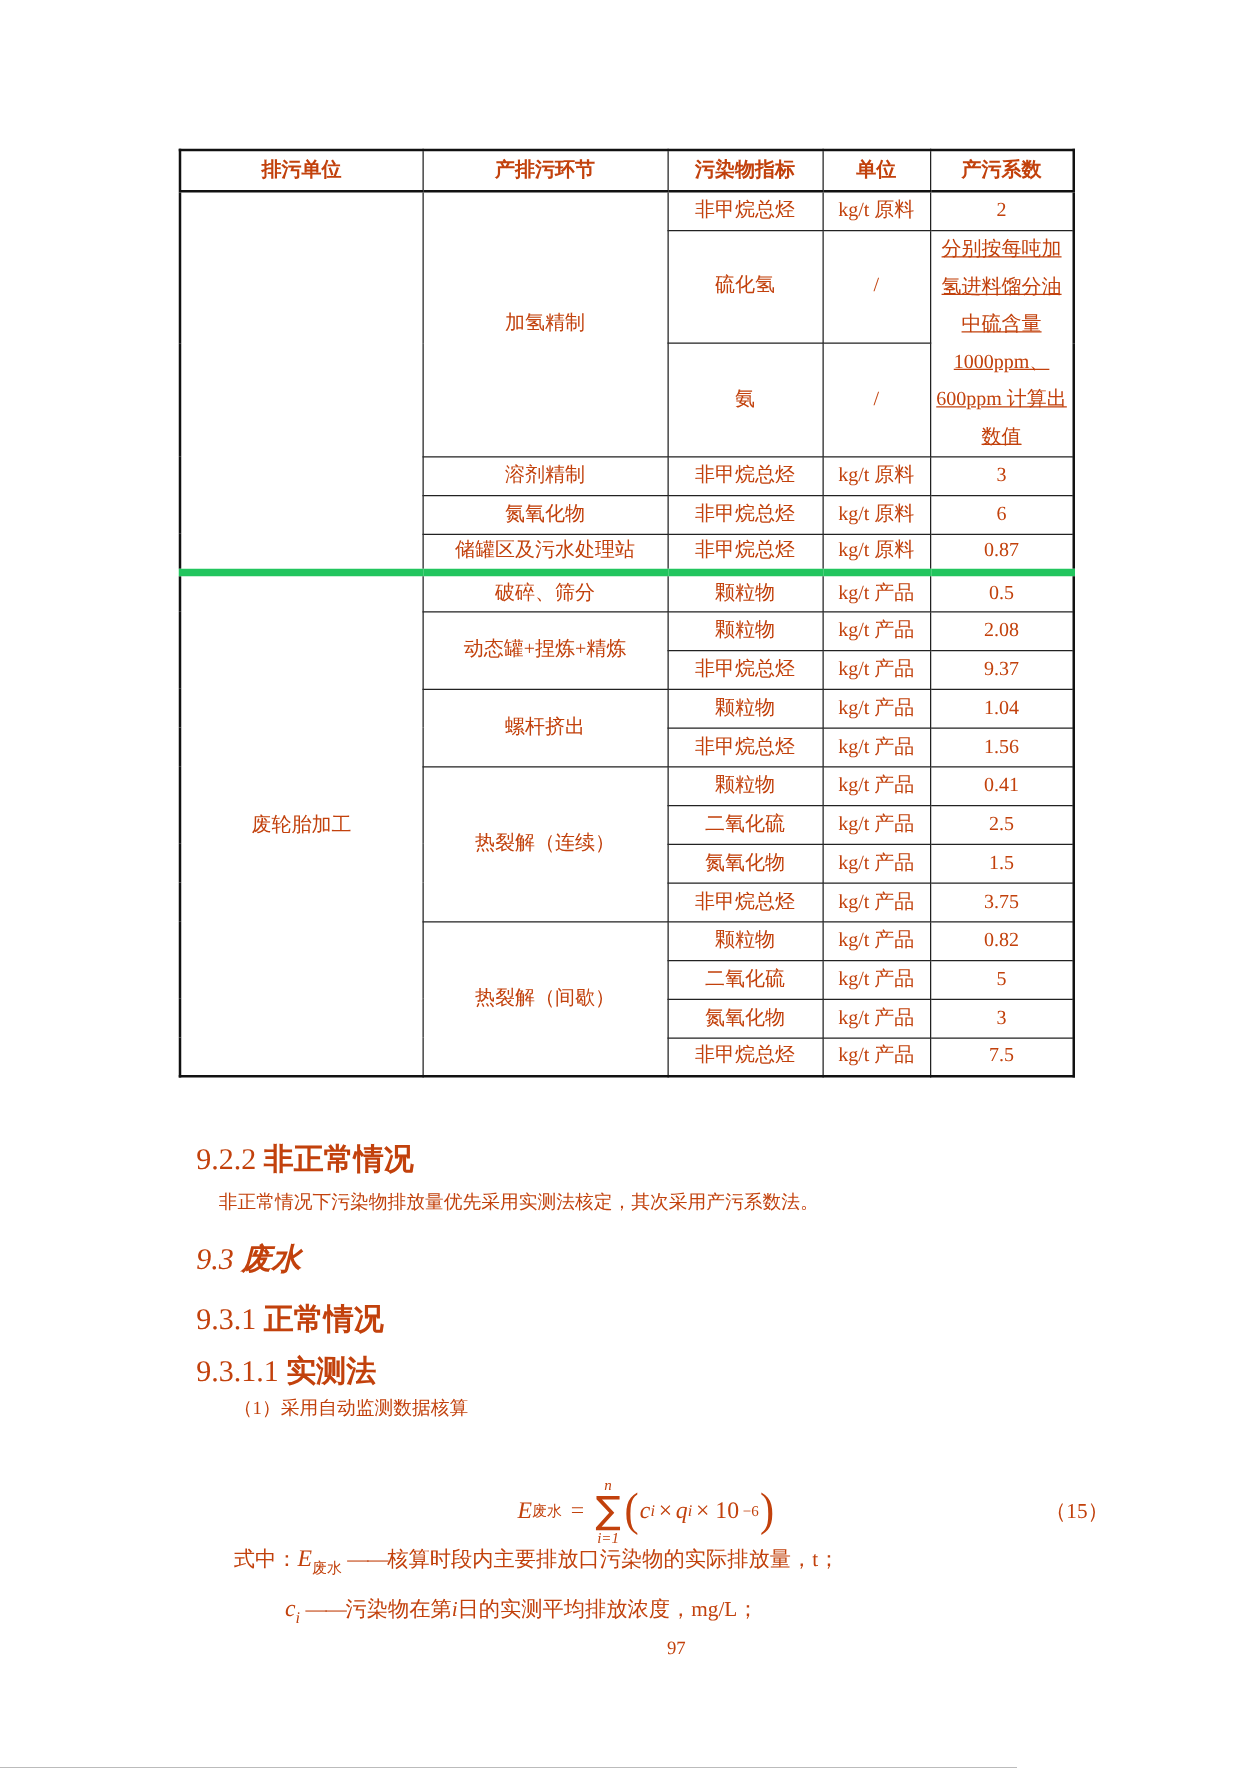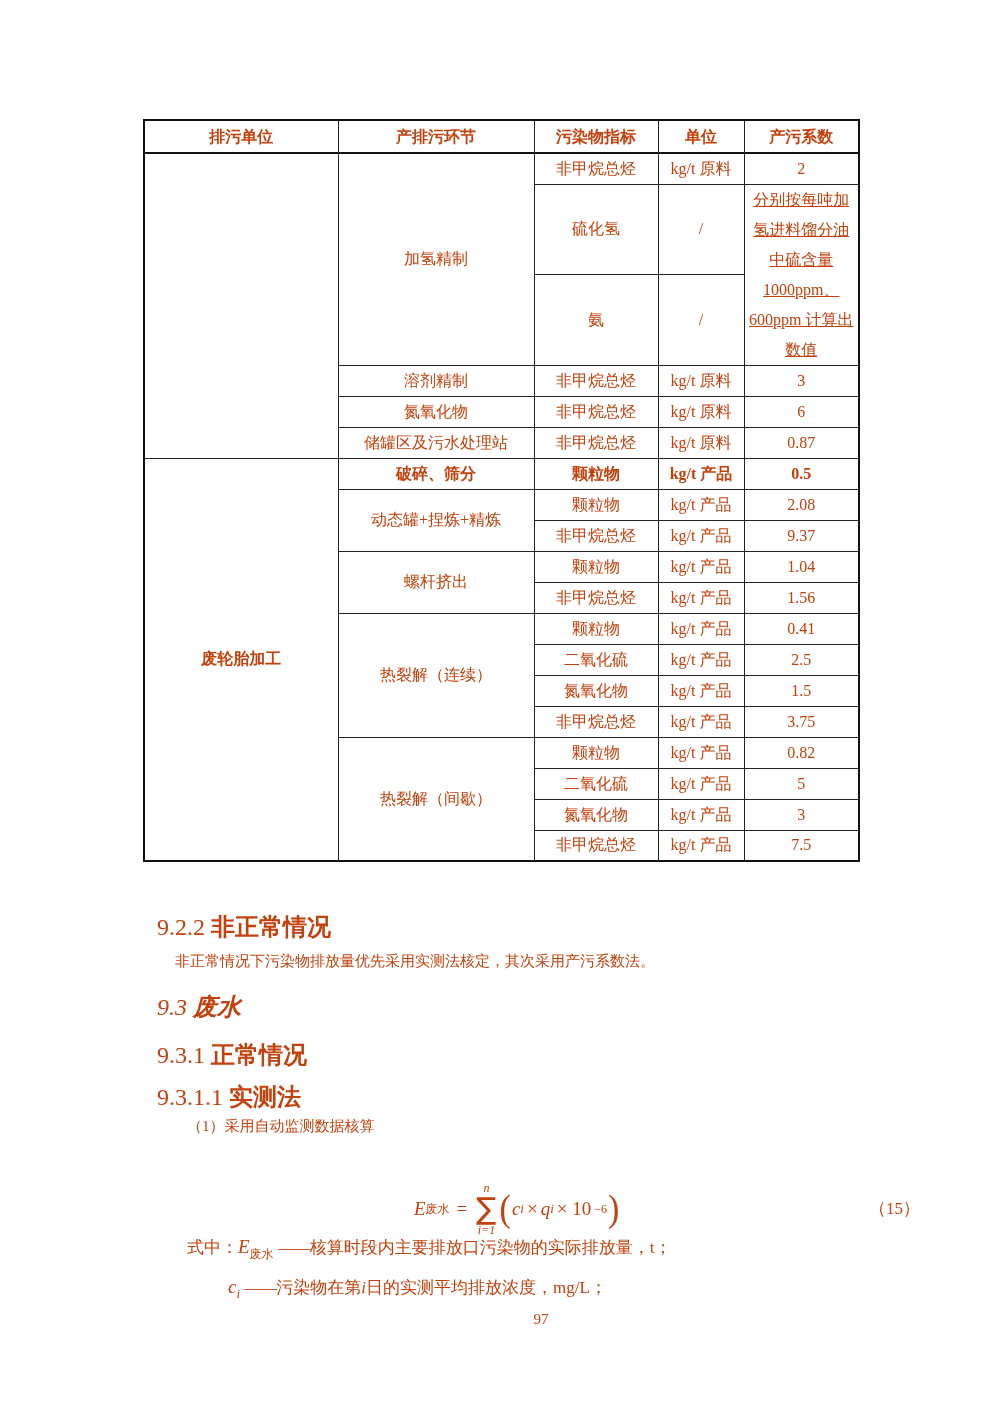--- a/index.html
+++ b/index.html
@@ -31,21 +31,21 @@
   .factor-table{border:2px solid #111;}
   .factor-table thead th{
     font-weight:bold;
     height:31px;
     border-bottom:2px solid #111;
   }
   .factor-table tbody tr{height:31px;}
   tr.r-h30{height:30px;}
   tr.r-h95{height:95px;}
   tr.r-h88{height:88px;}
-  tr.group-start td{border-top:1px solid #22c55e;font-weight:bold;}
+  tr.group-start td{border-top:6px solid #22c55e;}
   td.note-cell{
     white-space:pre-line;
     line-height:30px;
     font-size:16px;
     padding:0 0;
     text-decoration:underline;
   }
   
   .abs{position:absolute;}
   .heading{
@@ -271,21 +271,21 @@
     <span class="big-paren">(</span>
     <span class="frm-var">c</span>
       <span class="frm-sub-i">i</span>
     <span class="frm-times">×</span>
     <span class="frm-var">q</span>
       <span class="frm-sub-i">i</span>
     <span class="frm-times">× 10</span>
       <span class="frm-exp">−6</span>
     <span class="big-paren">)</span>
   </div>
-  <div class="abs eq-number" style="left:869px;top:1197px;">（15）</div>
+  <div class="abs eq-number" style="left:836px;top:1197px;">（15）</div>
 
   <div class="abs where-line" style="left:187px;top:1236px;">
     <span>式中：</span><span class="frm-var" style="font-size:19px;">E</span><span class="frm-sub">废水</span>
     <span class="dash">——</span><span>核算时段内主要排放口污染物的实际排放量，t；</span>
   </div>
 
   <div class="abs where-line" style="left:228px;top:1276px;">
     <span class="frm-var" style="font-size:19px;">c</span><span class="frm-sub-i">i</span>
     <span class="dash">——</span><span>污染物在第</span><span class="frm-var">i</span><span>日的实测平均排放浓度，mg/L；</span>
   </div>

